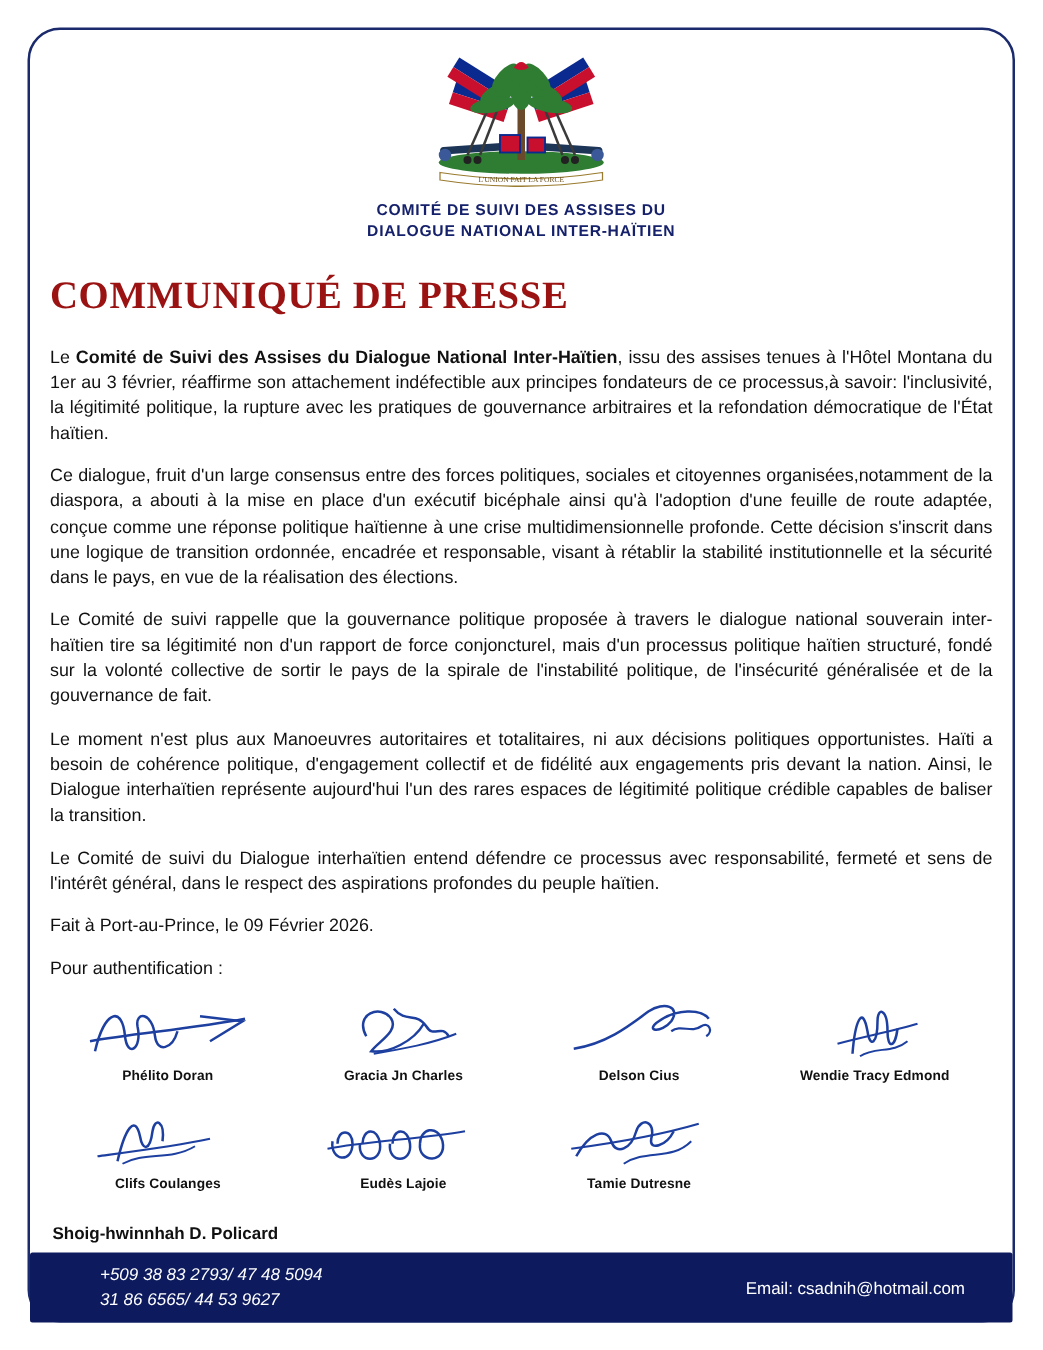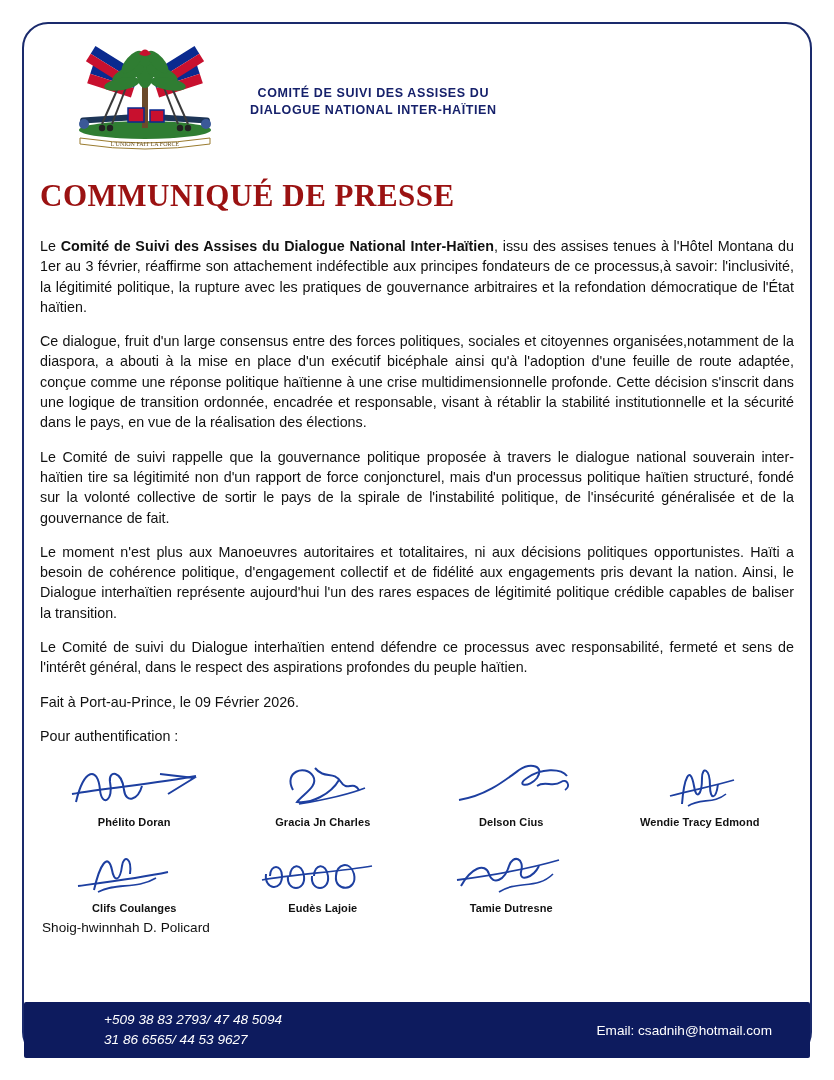--- a/index.html
+++ b/index.html
@@ -27,21 +27,21 @@
   .content {
     position: absolute;
     left: 40px; top: 34px;
     width: 754px;
     height: 960px;
   }
   
   .crest-wrap {
     width: 100%;
     display: flex;
-    flex-direction: row;
+    flex-direction: column;
     align-items: center;
     margin-top: 10px;
   }
   .crest {
     width: 210px; height: 110px;
     position: relative;
   }
   .crest svg { display: block; }
   .org-name {
     margin-top: 6px;
@@ -110,39 +110,39 @@
   }
   .sig-typed {
     position: absolute;
     left: 0; right: 0; top: 12px;
     font-family: "DejaVu Sans", sans-serif;
     font-size: 21px;
     color: #444;
     letter-spacing: -0.4px;
   }
   .last-sig {
-    margin-top: 4px;
+    margin-top: 24px;
     font-size: 13.6px;
-    font-weight: normal;
+    font-weight: bold;
     color: #111;
     padding-left: 2px;
   }
 
   
   .footer {
     position: absolute;
     left: 24px; bottom: 22px;
     width: 786px; height: 56px;
     background: #0d1b5e;
     border-radius: 2px;
     color: #ffffff;
     display: flex;
     align-items: center;
     justify-content: space-between;
-    padding: 0 38px 0 80px;
+    padding: 0 38px 0 56px;
   }
   .footer-phones {
     font-style: italic;
     font-size: 13.6px;
     line-height: 1.5;
     text-align: left;
   }
   .footer-email {
     font-size: 13.6px;
   }

